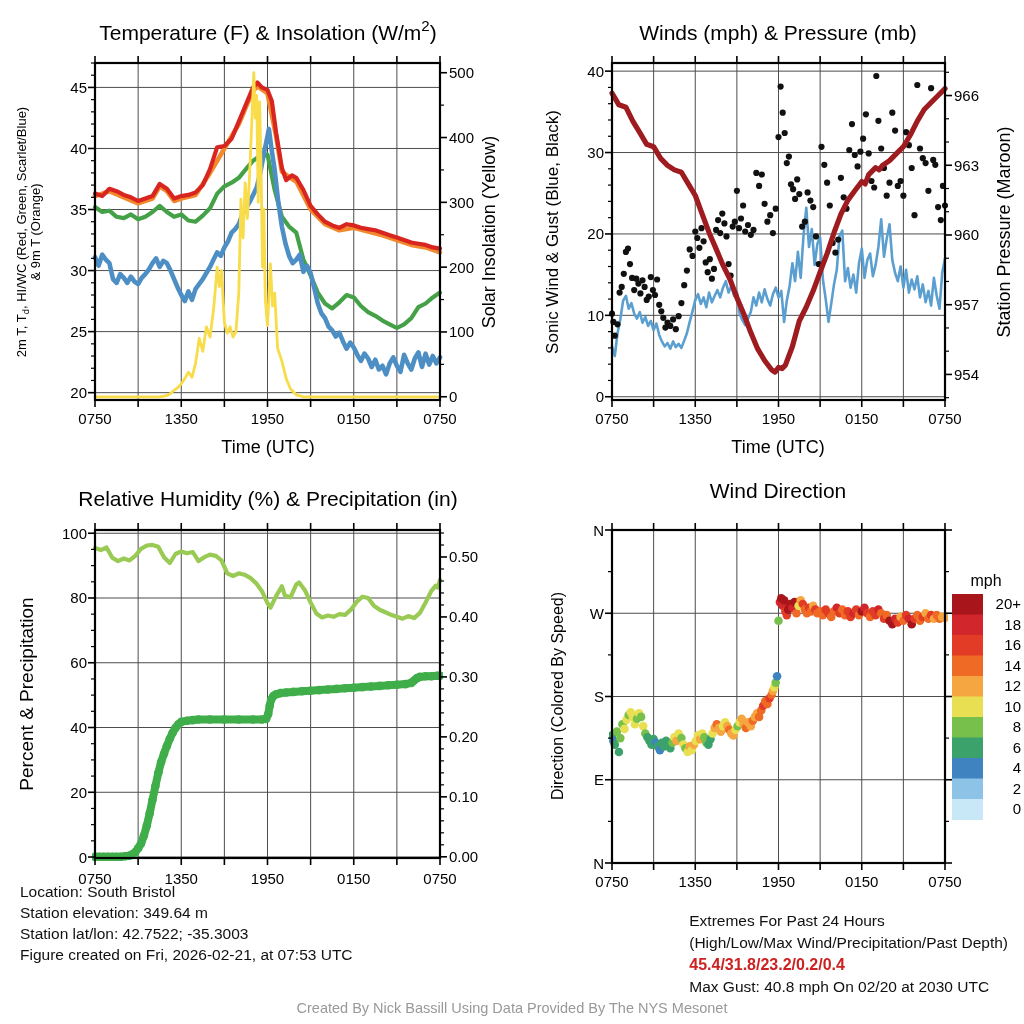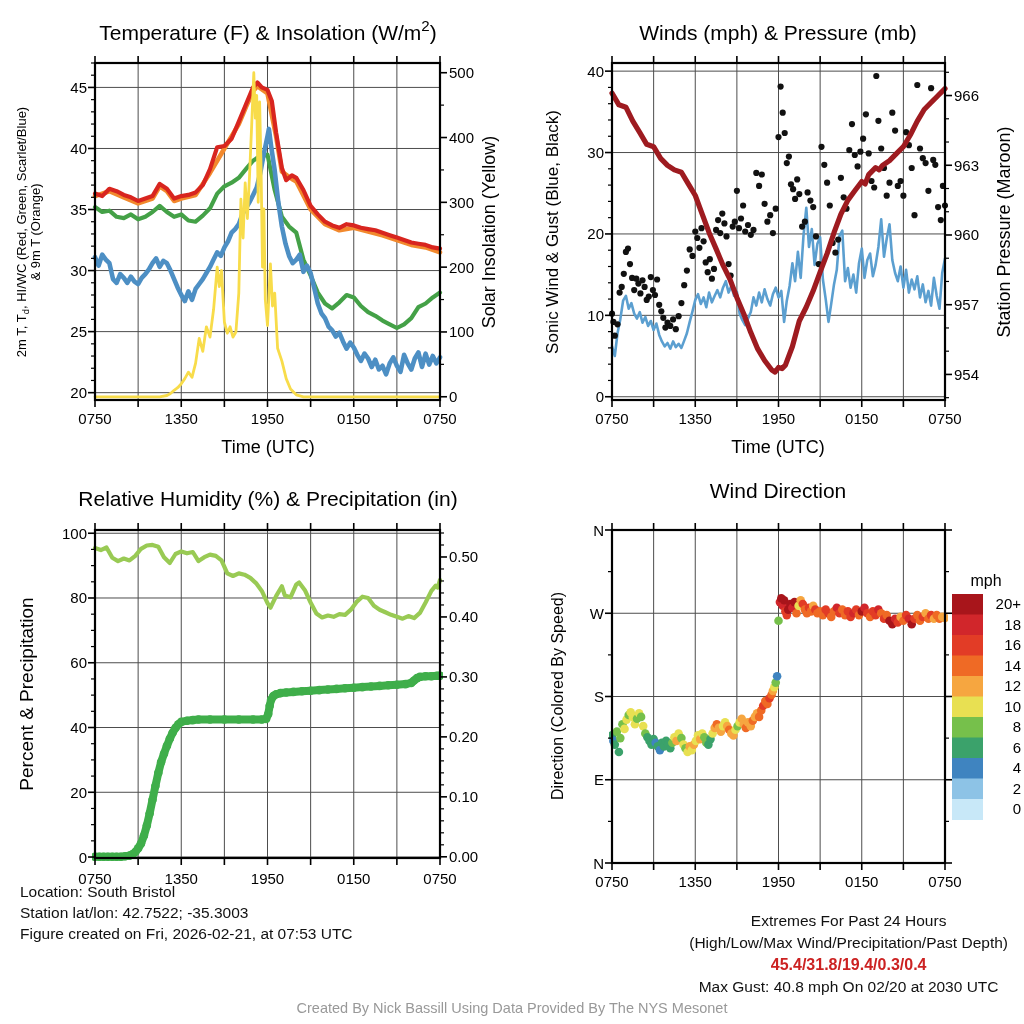--- a/index.html
+++ b/index.html
@@ -1,21 +1,21 @@
 <!DOCTYPE html>
 <html><head>
 <meta charset="utf-8">
 <style>
   html,body{margin:0;padding:0;}
   body{width:1024px;height:1024px;position:relative;background:#ffffff;
        font-family:"Liberation Sans",sans-serif;overflow:hidden;}
   svg.chart{position:absolute;}
   #c1{left:0;top:0;} #c2{left:512px;top:0;} #c3{left:0;top:460px;} #c4{left:512px;top:460px;}
   .footer-left{position:absolute;left:20px;top:881px;font-size:15.5px;line-height:21px;color:#111;}
-  .footer-right{position:absolute;right:16px;top:910px;font-size:15.5px;line-height:22px;color:#111;text-align:center;}
+  .footer-right{position:absolute;right:16px;top:910px;font-size:15.5px;line-height:22px;color:#111;text-align:left;}
   .extremes-vals{font-weight:bold;font-size:16px;}
   .credit{position:absolute;left:0;right:0;top:1000px;text-align:center;font-size:14.5px;color:#999;}
 </style>
 </head>
 <body>
 
 <svg id="c1" class="chart" width="512" height="460" viewBox="0 0 512 460">
     <line x1="95" y1="63" x2="95" y2="400" stroke="#4d4d4d" stroke-width="1"></line>
     <line x1="138.125" y1="63" x2="138.125" y2="400" stroke="#4d4d4d" stroke-width="1"></line>
     <line x1="181.25" y1="63" x2="181.25" y2="400" stroke="#4d4d4d" stroke-width="1"></line>
@@ -771,24 +771,25 @@
     <rect x="440" y="298" width="31" height="21" fill="#3f84c0"></rect>
     <text x="509" y="313.25" text-anchor="end" font-size="15" fill="#000">4</text>
     <rect x="440" y="318.5" width="31" height="21" fill="#8dc3e6"></rect>
     <text x="509" y="333.75" text-anchor="end" font-size="15" fill="#000">2</text>
     <rect x="440" y="339" width="31" height="21" fill="#c8e8f8"></rect>
     <text x="509" y="354.25" text-anchor="end" font-size="15" fill="#000">0</text>
   </svg>
 
 <div class="footer-left">
   <div>Location: South Bristol</div>
+  <div>Station elevation: 349.64 m</div>
   <div>Station lat/lon: 42.7522; -35.3003</div>
   <div>Figure created on Fri, 2026-02-21, at 07:53 UTC</div>
 </div>
 
 <div class="footer-right">
   <div>Extremes For Past 24 Hours</div>
   <div>(High/Low/Max Wind/Precipitation/Past Depth)</div>
-  <div class="extremes-vals" style="color: rgb(204, 34, 34);">45.4/31.8/19.4/0.3/0.4</div>
+  <div class="extremes-vals" style="color: rgb(204, 34, 34);">45.4/31.8/23.2/0.2/0.4</div>
   <div>Max Gust: 40.8 mph On 02/20 at 2030 UTC</div>
 </div>
 
 <div class="credit" style="color: rgb(153, 153, 153);">Created By Nick Bassill Using Data Provided By The NYS Mesonet</div>
 
 </body></html>

